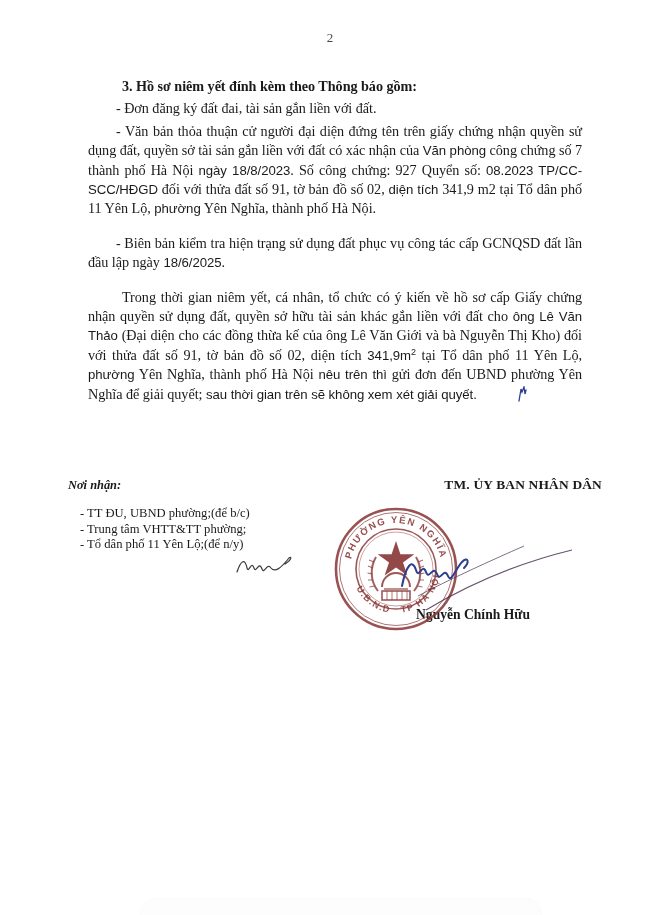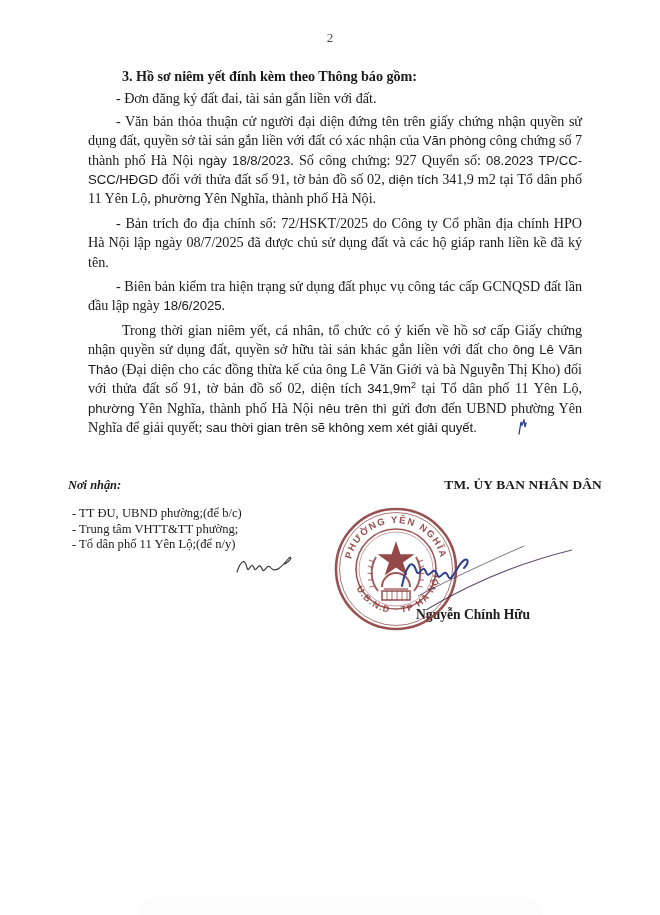--- a/index.html
+++ b/index.html
@@ -40,21 +40,21 @@
   p.para {
     margin: 0 0 3px 0;
     font-size: 14.2px;
     line-height: 19.4px;
     text-align: justify;
     text-justify: inter-word;
     letter-spacing: -0.05px;
   }
   p.para.indent { text-indent: 34px; }
   p.para.indent-sm { text-indent: 28px; }
-  p.para.gap { margin-top: 5px; }
+  p.para.gap { margin-top: 15px; }
 
   .b { font-weight: bold; }
   .sans {
     font-family: "Liberation Sans", "DejaVu Sans", sans-serif;
     font-size: 13.2px;
   }
   sup { font-size: 9px; vertical-align: super; line-height: 0; }
 
   
   .pen-mark {
@@ -82,21 +82,21 @@
     width: 250px;
   }
   .recipients-title {
     font-style: italic;
     font-weight: bold;
     font-size: 12.4px;
     margin: 0 0 13px 0;
   }
   .recipients ul {
     list-style: none;
-    margin: 4px;
+    margin: 12px;
     padding: 0;
   }
   .recipients li {
     font-size: 12.6px;
     line-height: 15.6px;
     white-space: nowrap;
   }
   .tiny { font-size: 9px; }
 
   .clerk-sig {
@@ -181,21 +181,20 @@
     <p class="para indent-sm">
       - Văn bản thỏa thuận cử người đại diện đứng tên trên giấy chứng nhận
       quyền sử dụng đất, quyền sở tài sản gắn liền với đất có xác nhận của
       <span class="sans">Văn phòng</span> công chứng số 7 thành phố Hà Nội
       <span class="sans">ngày 18/8/2023</span>. Số công chứng: 927 Quyển số:
       <span class="sans">08.2023 TP/CC-SCC/HĐGD</span> đối với thửa đất số 91,
       tờ bản đồ số 02, <span class="sans">diện tích</span> 341,9 m2 tại Tổ dân phố 11 Yên Lộ,
       <span class="sans">phường</span> Yên Nghĩa, thành phố Hà Nội.
     </p>
 
-    <p class="para indent-sm gap">- Bản trích đo địa chính số: 72/HSKT/2025 do Công ty Cổ phần địa chính HPO Hà Nội lập ngày 08/7/2025 đã được chủ sử dụng đất và các hộ giáp ranh liền kề đã ký tên.</p>
 
     <p class="para indent-sm gap">
       - Biên bản kiểm tra hiện trạng sử dụng đất phục vụ công tác cấp GCNQSD
       đất lần đầu lập ngày <span class="sans">18/6/2025</span>.
     </p>
 
     <p class="para indent gap">
       Trong thời gian niêm yết, cá nhân, tổ chức có ý kiến về hồ sơ cấp Giấy
       chứng nhận quyền sử dụng đất, quyền sở hữu tài sản khác gắn liền với đất cho
       <span class="sans">ông Lê Văn Thảo</span> (Đại diện cho các đồng thừa kế của ông Lê Văn Giới và bà

